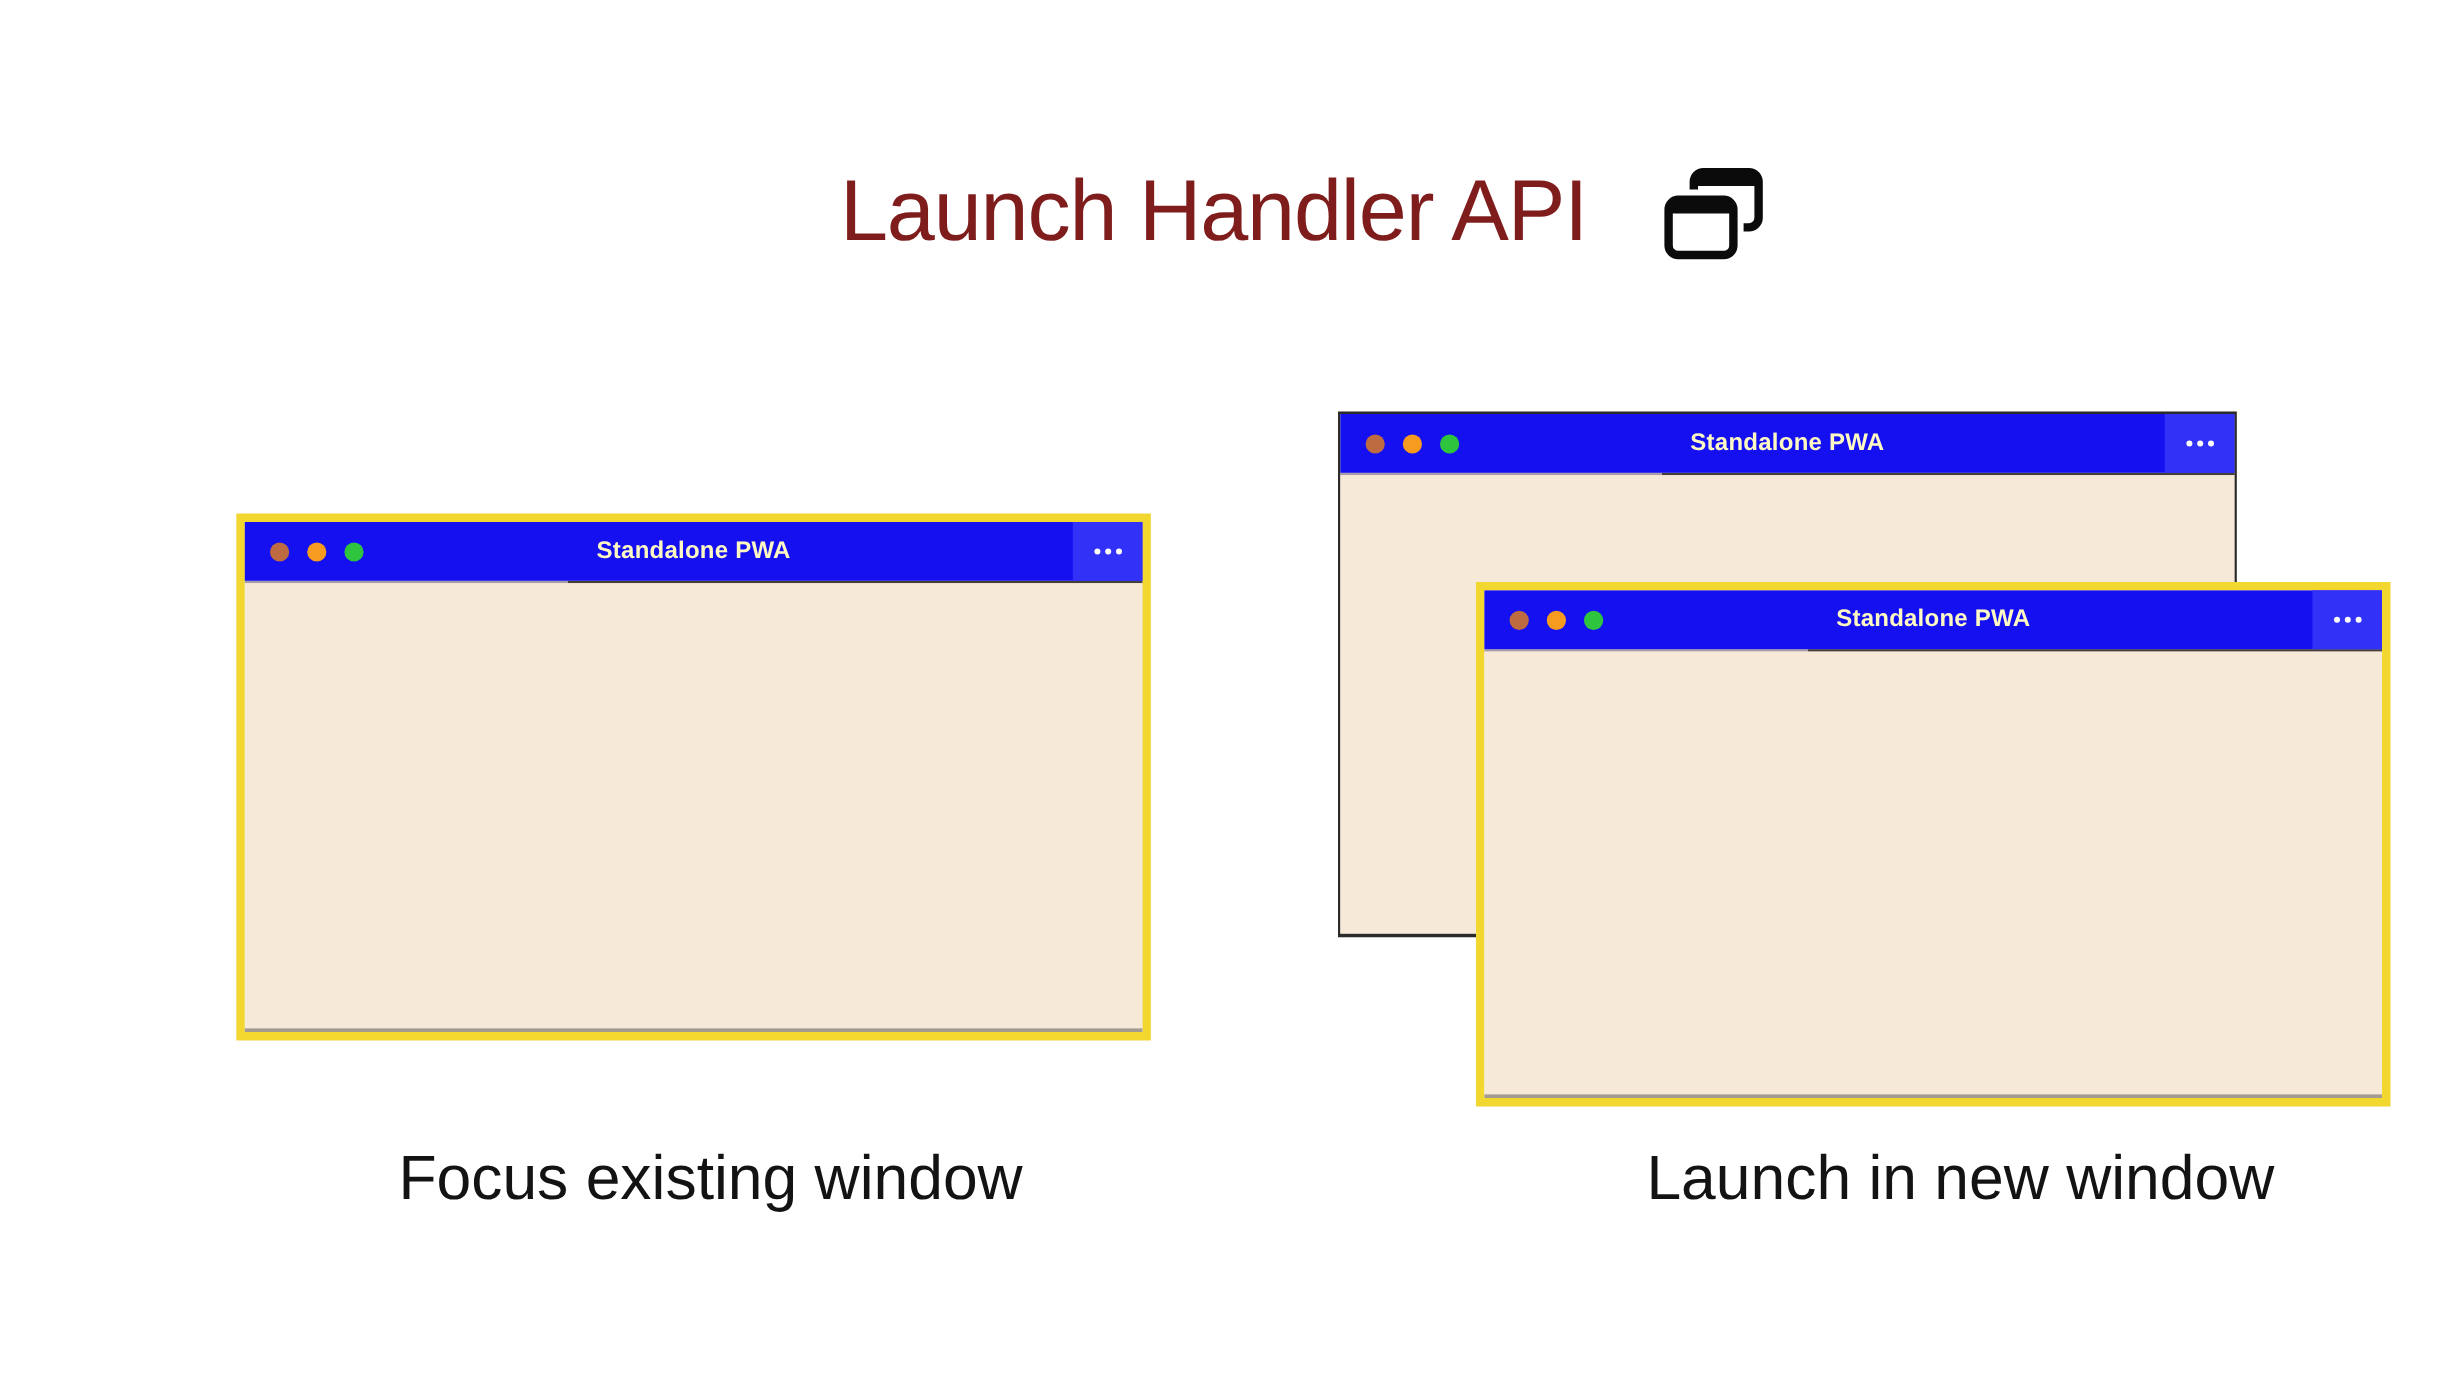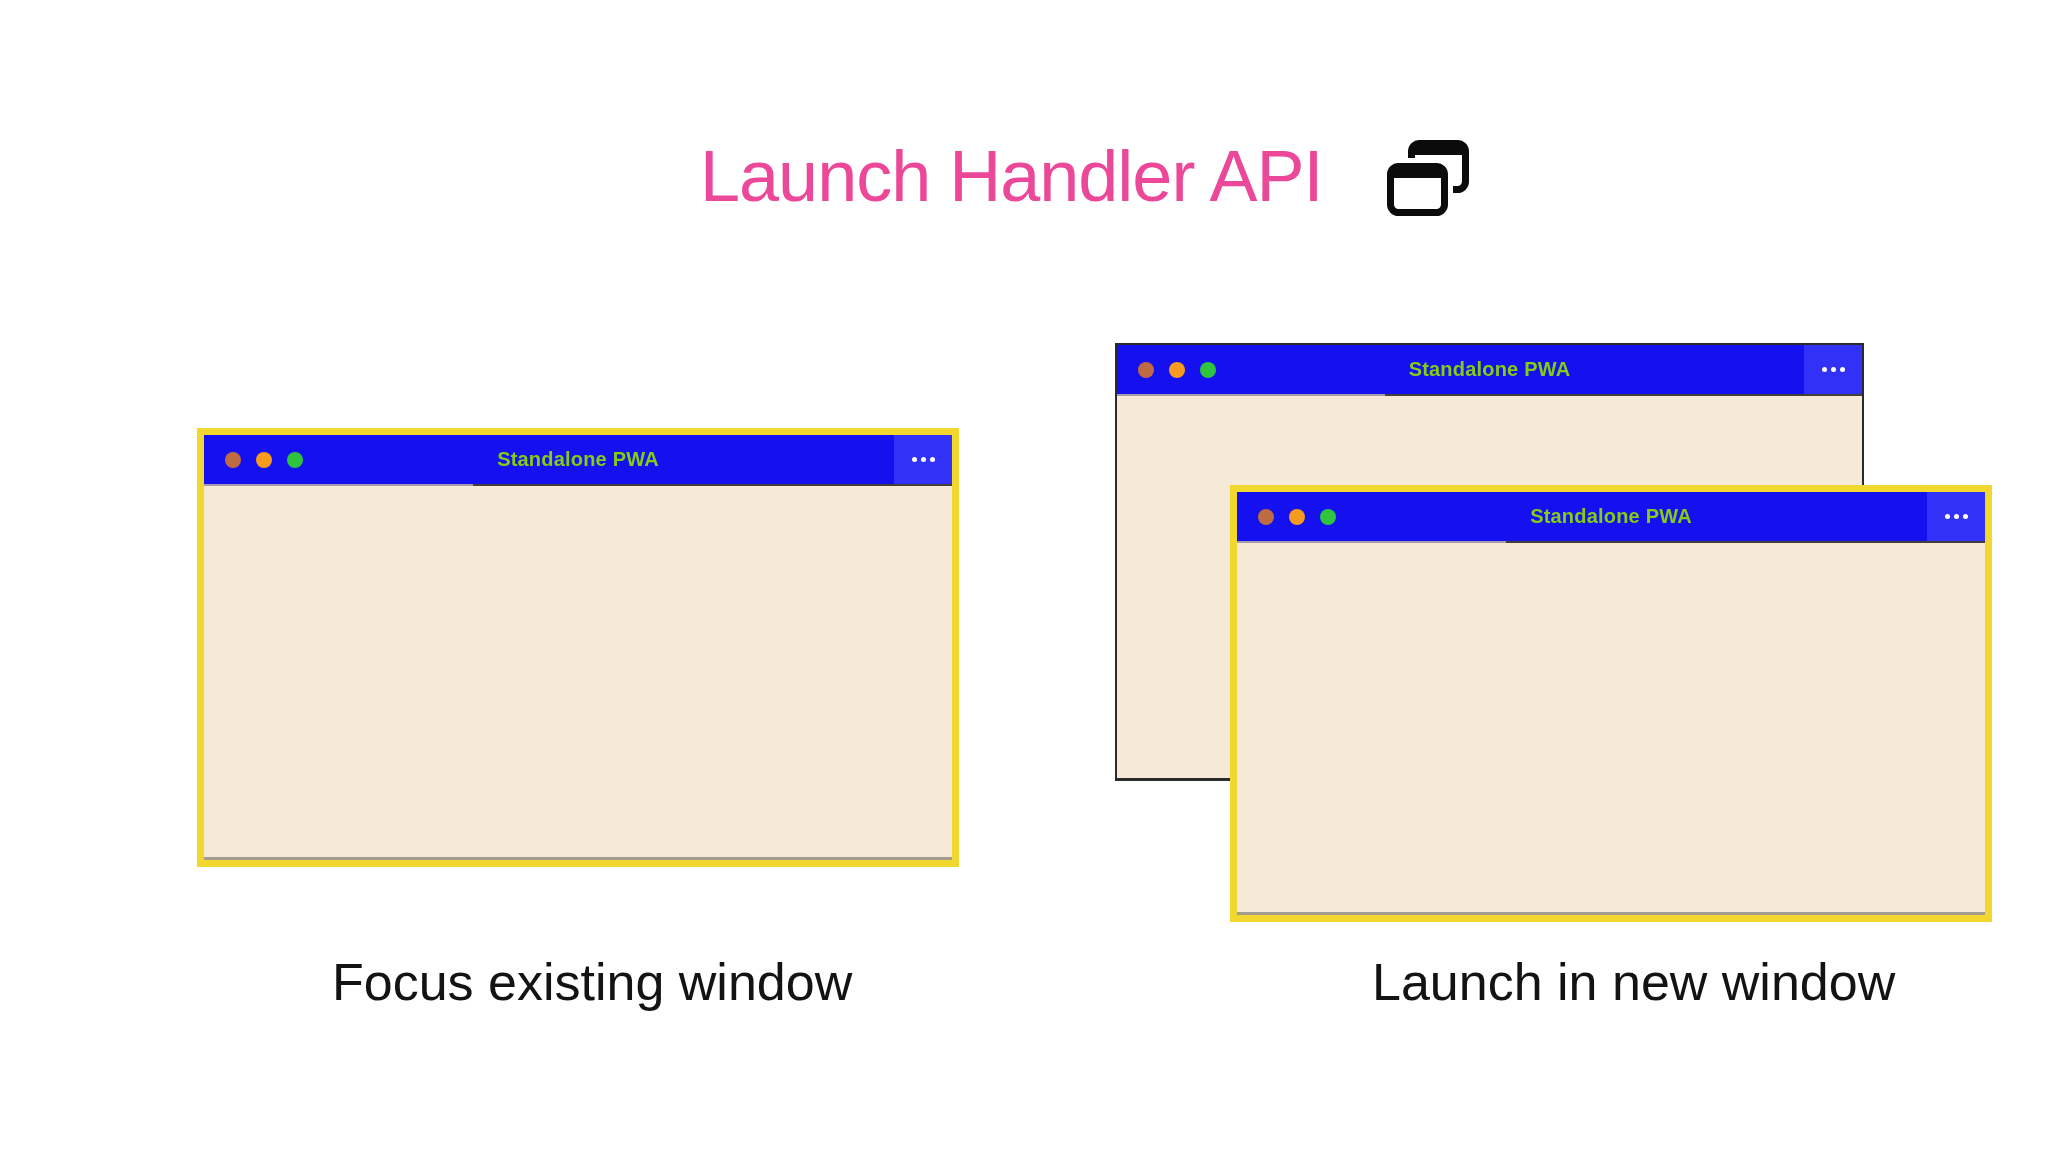--- a/index.html
+++ b/index.html
@@ -18,21 +18,21 @@
     position: absolute;
     left: 700px;
     top: 134px;
     display: flex;
     align-items: flex-start;
     gap: 64px;
   }
   .page-title {
     font-size: 72px;
     line-height: 84px;
-    color: #ec4899;
+    color: #7f1d1d;
     font-weight: 400;
     white-space: nowrap;
     letter-spacing: -1px;
   }
   .header-icon { width: 84px; height: 84px; margin-top: 2px; }
 
   
   .pwa-window {
     position: absolute;
     background: #f7e9d7;
@@ -80,21 +80,21 @@
     align-items: center;
     padding-left: 21px;
     gap: 15px;
   }
   .dot { width: 16px; height: 16px; border-radius: 50%; display: block; }
   .dot-close    { background: #bf6b41; }
   .dot-minimize { background: #f69b1e; }
   .dot-zoom     { background: #2fc43e; }
 
   .titlebar-text {
-    color: #84cc16;
+    color: #fef9c3;
     font-size: 20px;
     font-weight: 700;
     letter-spacing: 0.2px;
     white-space: nowrap;
   }
   .menu-button {
     position: absolute;
     right: 0; top: 0; bottom: 0;
     width: 58px;
     background: #3231f8;

